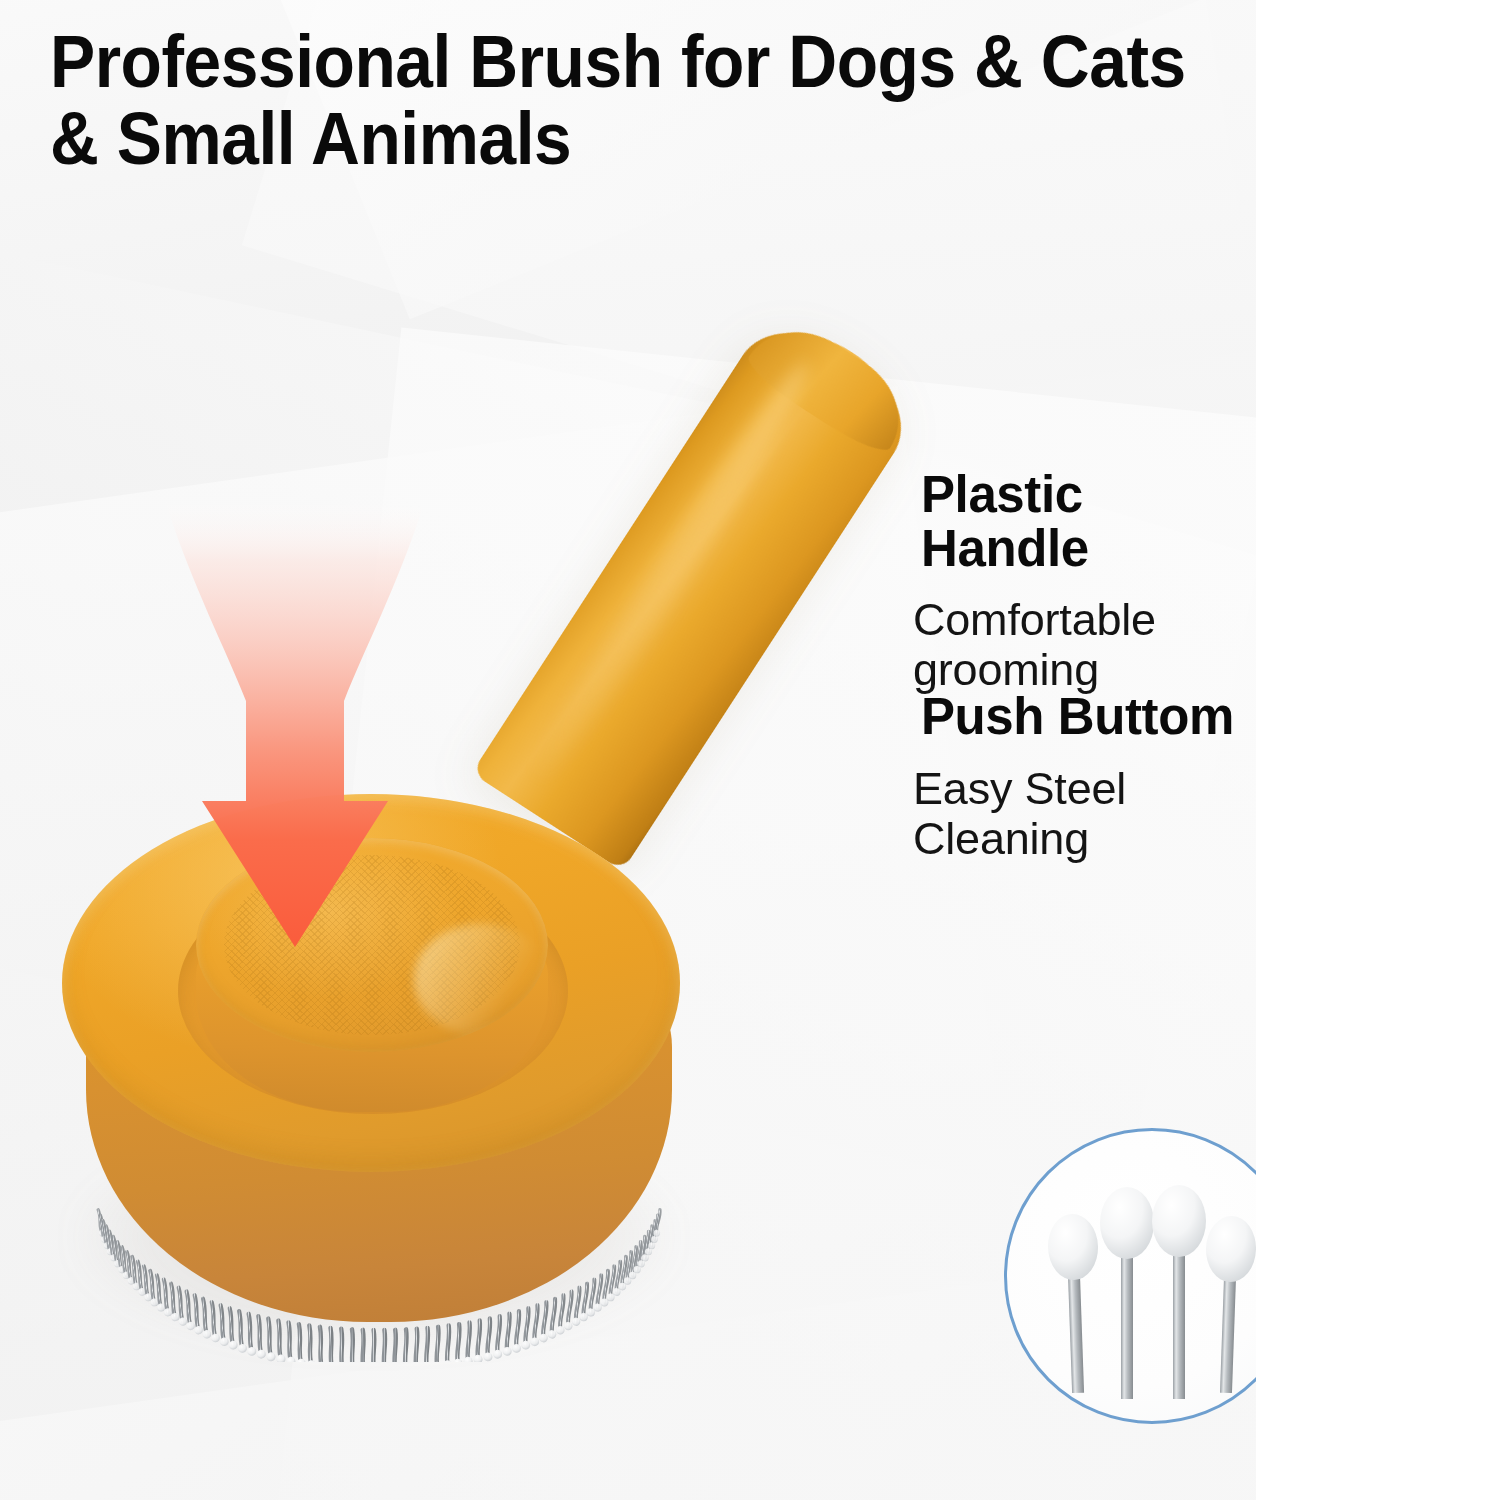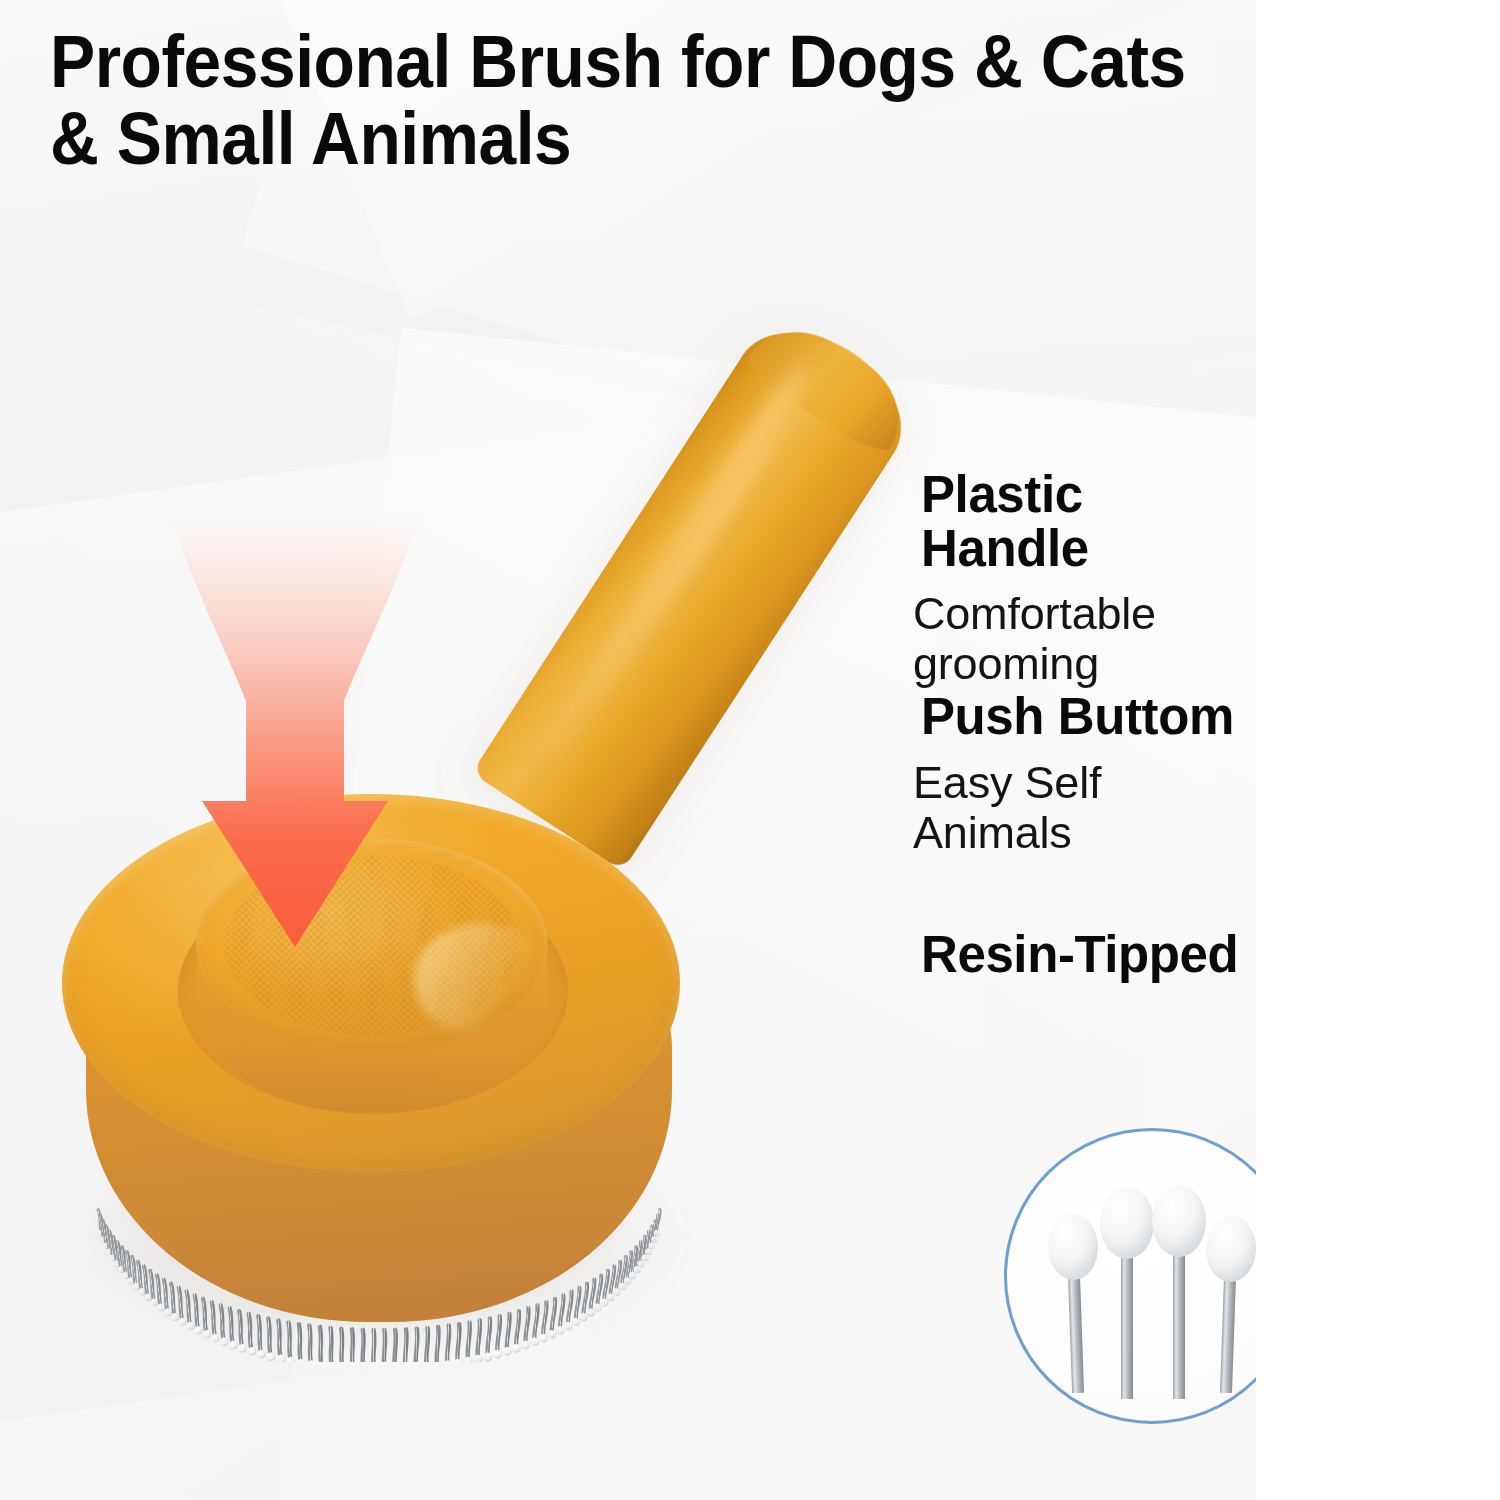--- a/index.html
+++ b/index.html
@@ -68,21 +68,21 @@
   }
 
   
   .feature{position:absolute;left:913px;}
   .feature .f-title{
     font-size:51px;font-weight:700;color:#0a0a0a;
     letter-spacing:-0.4px;line-height:1.05;margin:8px;
   }
   .feature .f-sub{
     font-size:45px;font-weight:400;color:#141414;
-    letter-spacing:-0.2px;line-height:1.12;margin:14px 0 0 0;
+    letter-spacing:-0.2px;line-height:1.12;margin:20px 0 0 0;
   }
   #feature-0{top:460px;}
   #feature-1{top:682px;}
   #feature-2{top:920px;}
 
   
   .handle-wrap{
     position:absolute;left:457px;top:262px;
     width:180px;height:560px;
     transform:rotate(33deg);
@@ -594,25 +594,24 @@
     </div>
   </div>
 
   <div class="feature" id="feature-0">
     <p class="f-title">Plastic Handle</p>
     <p class="f-sub">Comfortable grooming</p>
   </div>
 
   <div class="feature" id="feature-1">
     <p class="f-title">Push Buttom</p>
-    <p class="f-sub">Easy Self Animals</p>
+    <p class="f-sub">Easy Steel Cleaning</p>
   </div>
 
   <div class="feature" id="feature-2">
-    <p class="f-title">Resin-Tipped</p>
   </div>
 
   <div class="detail-circle">
     <svg width="284" height="284" viewBox="0 0 284 284" aria-hidden="true">
       <defs>
         <linearGradient id="dShaft" x1="0" y1="0" x2="1" y2="0">
           <stop offset="0%" stop-color="#9aa0a5"></stop>
           <stop offset="26%" stop-color="#e3e6e8"></stop>
           <stop offset="56%" stop-color="#b6bbbf"></stop>
           <stop offset="100%" stop-color="#878c90"></stop>

